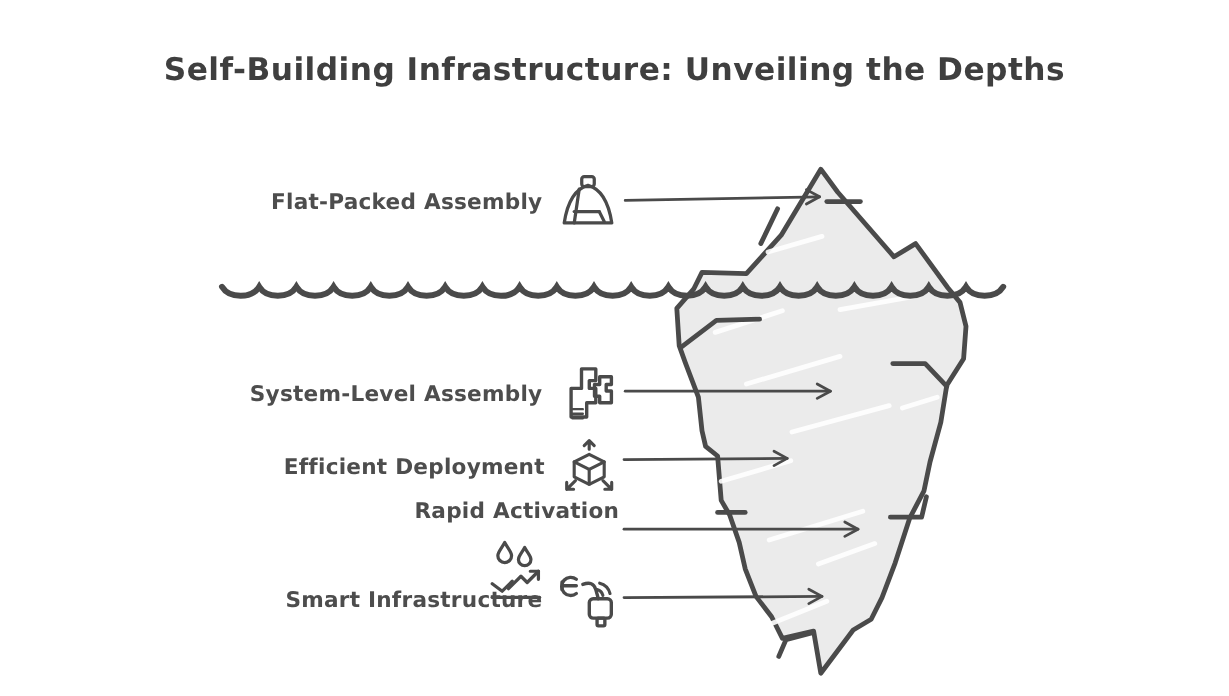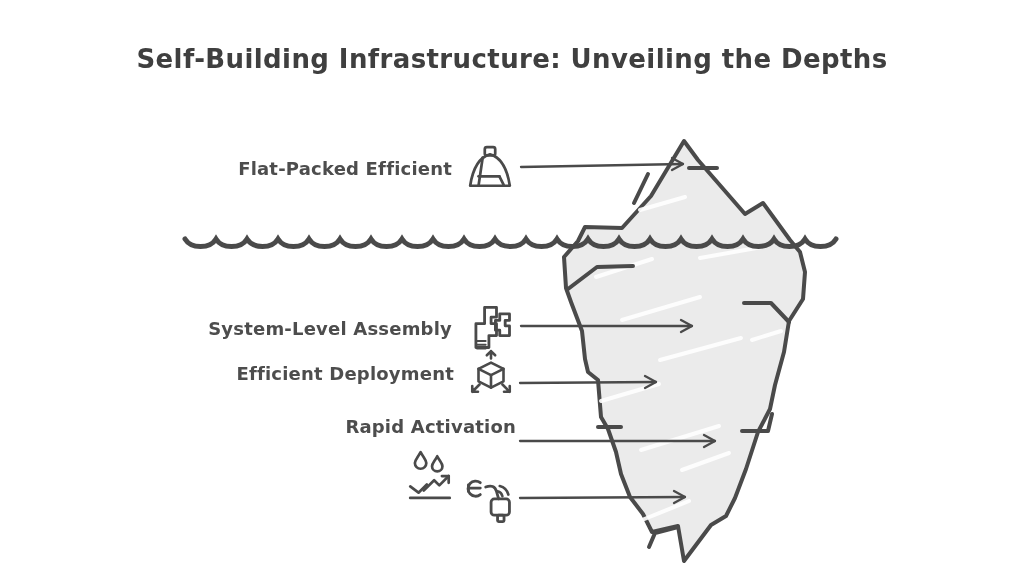--- a/index.html
+++ b/index.html
@@ -24,21 +24,21 @@
     height:54px;
   }
   .label-row .label-text{
     color:#4d4d4d;
     font-size:18px;font-weight:600;letter-spacing:.2px;
     white-space:nowrap;
   }
   .label-row .icon{flex:0 0 auto;display:block;}
   .row-1{top:141px;right:508px;}
   .row-2{top:301px;right:508px;margin-left:28px;}
-  .row-3{top:346px;right:508px;}
+  .row-3{top:362px;right:508px;}
   .row-4{top:416px;right:508px;flex-direction:column;}
   .row-5{top:473px;right:508px;}
 </style>
 </head>
 <body>
 
 <div class="stage">
 
   <svg class="diagram-svg" width="1024" height="580" viewBox="0 0 1024 580">
 
@@ -99,21 +99,21 @@
       <g>
         <path d="M520,498 L685,497"></path>
           <path d="M674,491 L685,497 L674,503"></path>
       </g>
     </g>
   </svg>
 
   <div class="title">Self-Building Infrastructure: Unveiling the Depths</div>
 
   <div class="label-row row-1">
-    <span class="label-text">Flat-Packed Efficient</span>
+    <span class="label-text">Flat-Packed Assembly</span>
     <svg class="icon" width="52" height="48" viewBox="0 0 48 46" fill="none" stroke="#4a4a4a" stroke-width="2.6" stroke-linecap="round" stroke-linejoin="round">
       <path d="M5,40 Q9,14 24,10 Q39,14 43,40 Z"></path>
       <rect x="19" y="3" width="10" height="8" rx="2"></rect>
       <path d="M17,13 L13,40"></path>
       <path d="M13,31 L33,31"></path>
       <path d="M33,31 L37,39"></path>
     </svg>
   </div>
 
   <div class="label-row row-2">
@@ -143,20 +143,21 @@
       <path d="M14,3 c-3,5.5 -5.5,7.5 -5.5,10.5 a5.5,5.5 0 0 0 11,0 c0,-3 -2.5,-5 -5.5,-10.5 z"></path>
       <path d="M30,7 c-2.7,5 -5,6.8 -5,9.5 a5,5 0 0 0 10,0 c0,-2.7 -2.3,-4.5 -5,-9.5 z"></path>
       <path d="M4,36 L12,42 L20,34"></path>
       <path d="M17,40 L27,30 L32,35 L41,26"></path>
       <path d="M34.5,26 L41,26 L41,32.5"></path>
       <path d="M4,47 H42"></path>
     </svg>
   </div>
 
   <div class="label-row row-5">
+    <span class="label-text">Smart Infrastructure</span>
     <svg class="icon" width="52" height="54" viewBox="0 0 48 50" fill="none" stroke="#4a4a4a" stroke-width="2.6" stroke-linecap="round" stroke-linejoin="round">
       <path d="M4,14 H15 M4,11 v6"></path>
       <path d="M15,9 a7,7 0 1 0 0,11"></path>
       <path d="M20,13 Q28,10 30,17 L32,24"></path>
       <path d="M33,12 a11,11 0 0 1 8,8" stroke-width="2.4"></path>
       <path d="M31,17 a6,6 0 0 1 4.5,4.5" stroke-width="2.4"></path>
       <rect x="25" y="24" width="17" height="15" rx="3"></rect>
       <rect x="31" y="39" width="6" height="6" rx="1"></rect>
     </svg>
   </div>

